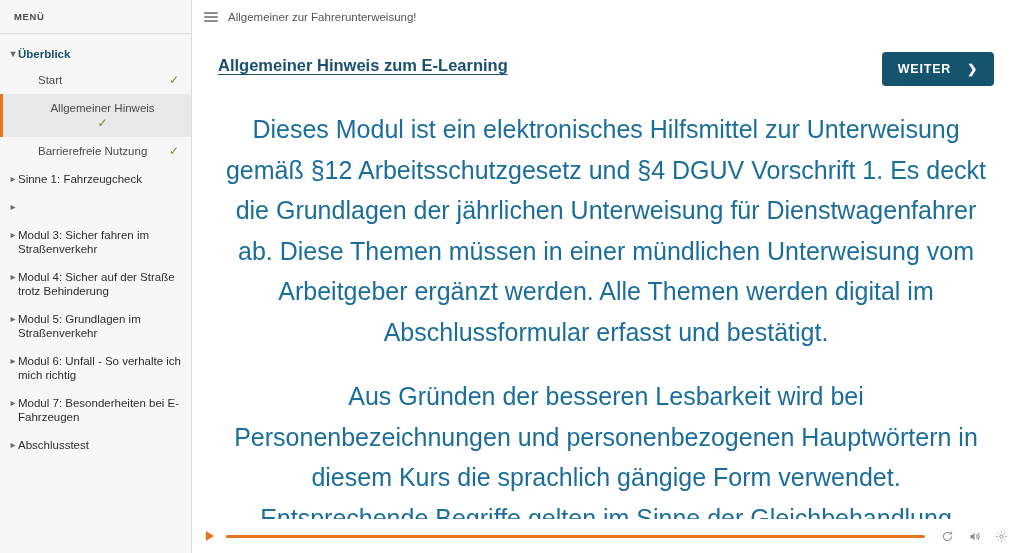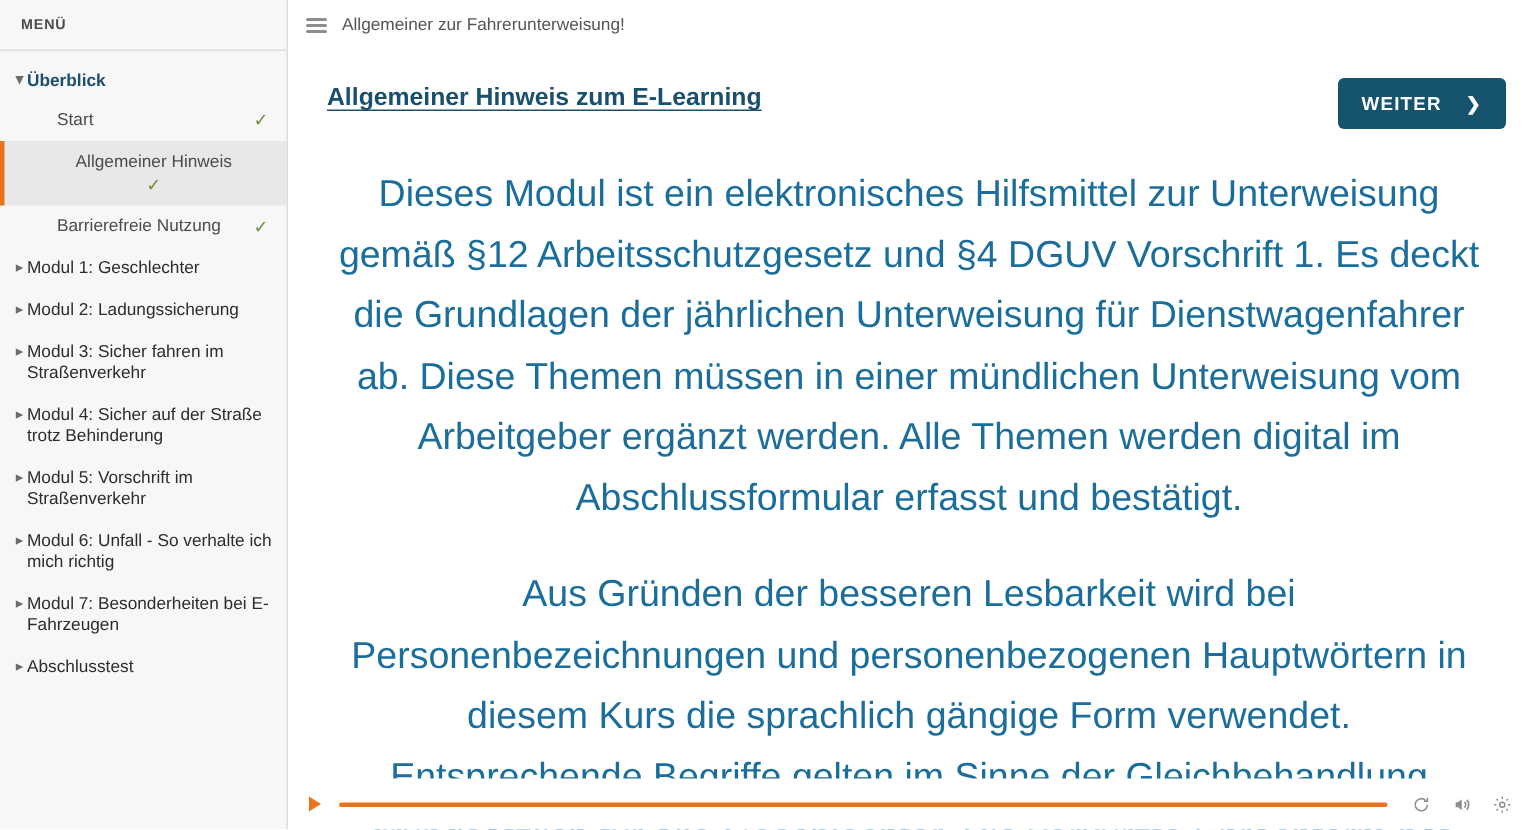--- a/index.html
+++ b/index.html
@@ -163,21 +163,21 @@
     font-size: 16.5px;
     font-weight: bold;
     color: #1a4f6e;
     text-decoration: underline;
     text-underline-offset: 3px;
     margin: 22px 0 0 0;
     display: inline-block;
   }
   .weiter-btn {
     position: absolute;
-    right: 16px;
+    right: 26px;
     top: 18px;
     background: #15536f;
     color: #ffffff;
     border: none;
     border-radius: 4px;
     height: 34px;
     min-width: 110px;
     padding: 0 16px;
     font-size: 12.5px;
     font-weight: bold;
@@ -282,37 +282,36 @@
         <span class="check">✓</span>
       </div>
 
       <div class="nav-item">
         <span class="lbl">Barrierefreie Nutzung</span>
         <span class="check">✓</span>
       </div>
 
       <div class="nav-module">
         <span class="bullet">▸</span>
-        <span class="lbl">Modul 1: Geschlechter</span>
-      </div>
-      <div class="nav-module">
-        <span class="bullet">▸</span>
-        <span class="lbl">Modul 2: Ladungssicherung</span>
+        <span class="lbl">Sinne 1: Fahrzeugcheck</span>
+      </div>
+      <div class="nav-module">
+        <span class="bullet">▸</span>
       </div>
       <div class="nav-module">
         <span class="bullet">▸</span>
         <span class="lbl">Modul 3: Sicher fahren im Straßenverkehr</span>
       </div>
       <div class="nav-module">
         <span class="bullet">▸</span>
         <span class="lbl">Modul 4: Sicher auf der Straße trotz Behinderung</span>
       </div>
       <div class="nav-module">
         <span class="bullet">▸</span>
-        <span class="lbl">Modul 5: Vorschrift im Straßenverkehr</span>
+        <span class="lbl">Modul 5: Grundlagen im Straßenverkehr</span>
       </div>
       <div class="nav-module">
         <span class="bullet">▸</span>
         <span class="lbl">Modul 6: Unfall - So verhalte ich mich richtig</span>
       </div>
       <div class="nav-module">
         <span class="bullet">▸</span>
         <span class="lbl">Modul 7: Besonderheiten bei E-Fahrzeugen</span>
       </div>
       <div class="nav-module">

